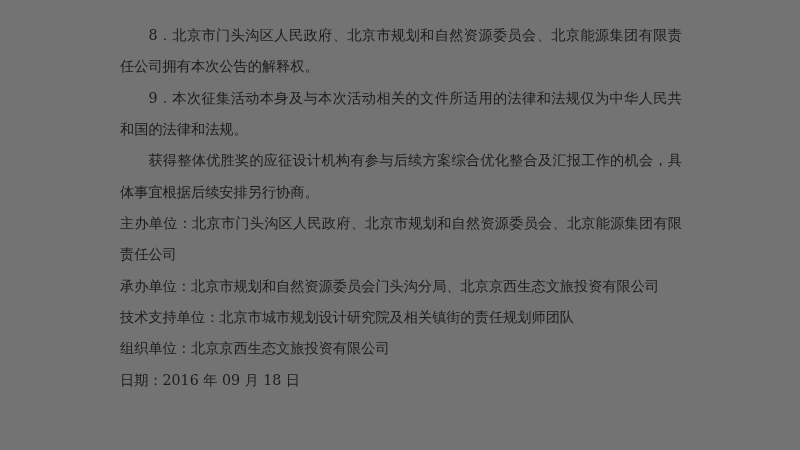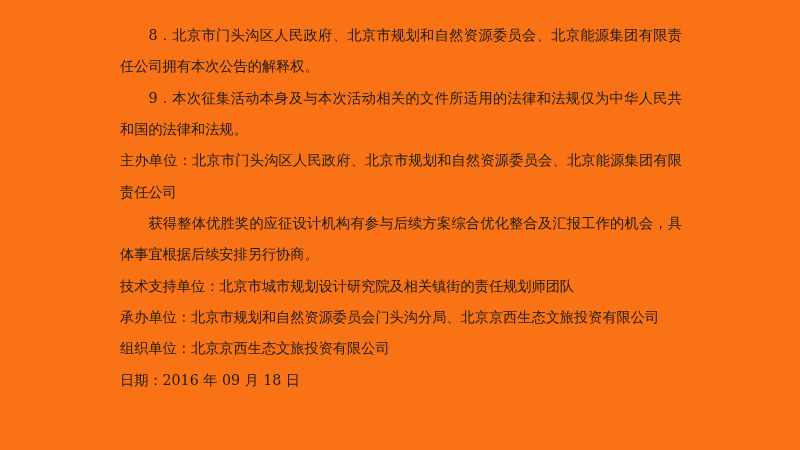--- a/index.html
+++ b/index.html
@@ -4,21 +4,21 @@
 <style>
   html, body {
     margin: 0;
     padding: 0;
     background: #ffffff;
   }
   .page {
     position: relative;
     width: 800px;
     height: 450px;
-    background: #f97316;
+    background: #737373;
     overflow: hidden;
   }
   .text-block {
     position: absolute;
     left: 120px;
     top: 20px;
     width: 562px;
     font-family: "DejaVu Serif", "Liberation Serif", serif;
     font-size: 14.2px;
     line-height: 31.35px;
@@ -34,20 +34,20 @@
     text-indent: 2em;
   }
 </style>
 </head>
 <body>
 
 <div class="page">
   <div class="text-block">
     <p class="para indent">8．北京市门头沟区人民政府、北京市规划和自然资源委员会、北京能源集团有限责任公司拥有本次公告的解释权。</p>
     <p class="para indent">9．本次征集活动本身及与本次活动相关的文件所适用的法律和法规仅为中华人民共和国的法律和法规。</p>
+    <p class="para indent">获得整体优胜奖的应征设计机构有参与后续方案综合优化整合及汇报工作的机会，具体事宜根据后续安排另行协商。</p>
     <p class="para">主办单位：北京市门头沟区人民政府、北京市规划和自然资源委员会、北京能源集团有限责任公司</p>
-    <p class="para indent">获得整体优胜奖的应征设计机构有参与后续方案综合优化整合及汇报工作的机会，具体事宜根据后续安排另行协商。</p>
+    <p class="para">承办单位：北京市规划和自然资源委员会门头沟分局、北京京西生态文旅投资有限公司</p>
     <p class="para">技术支持单位：北京市城市规划设计研究院及相关镇街的责任规划师团队</p>
-    <p class="para">承办单位：北京市规划和自然资源委员会门头沟分局、北京京西生态文旅投资有限公司</p>
     <p class="para">组织单位：北京京西生态文旅投资有限公司</p>
     <p class="para">日期：2016 年 09 月 18 日</p>
   </div>
 </div>
 
 </body></html>

